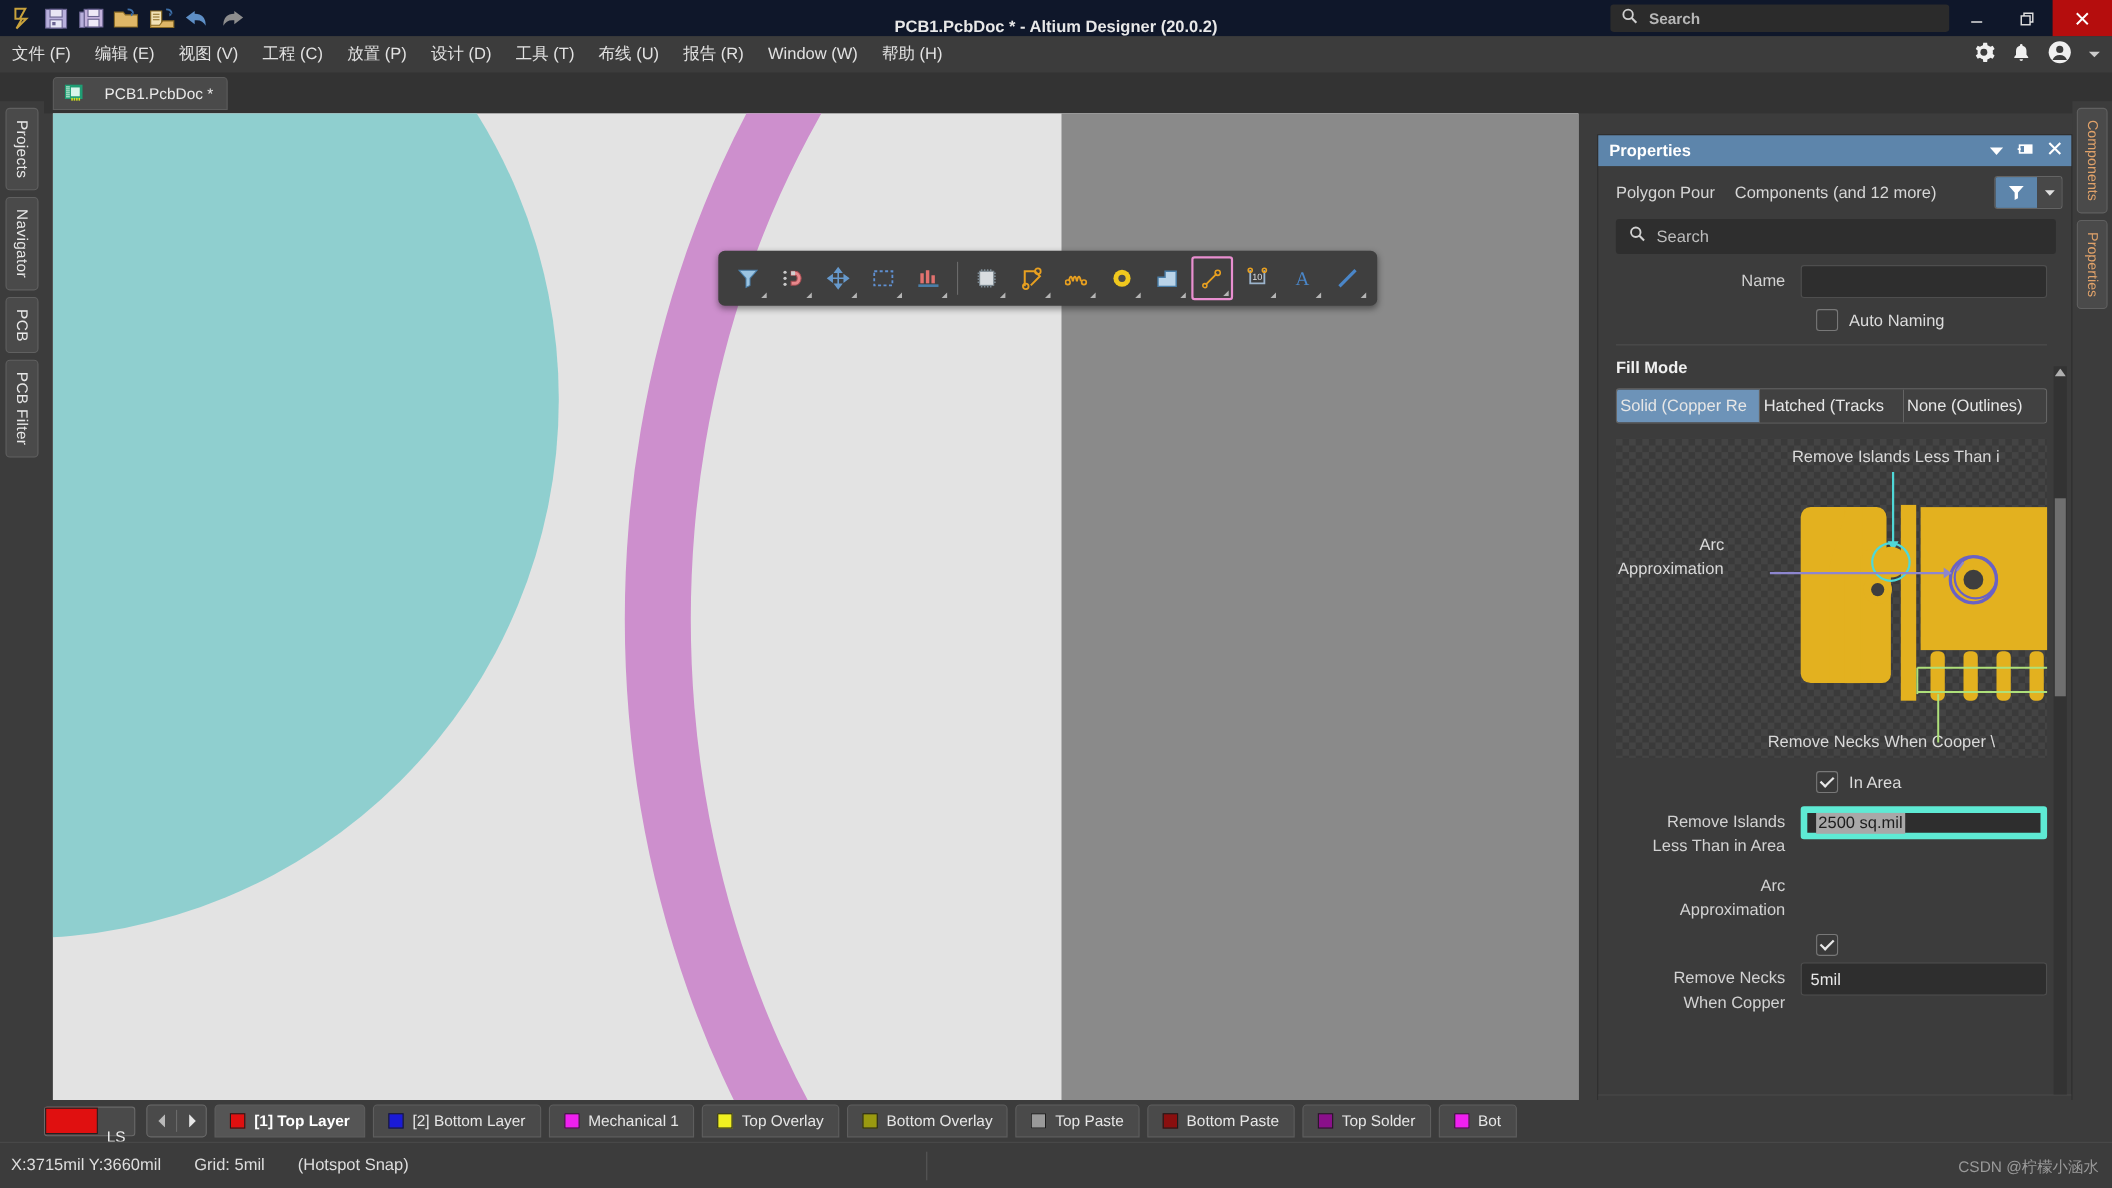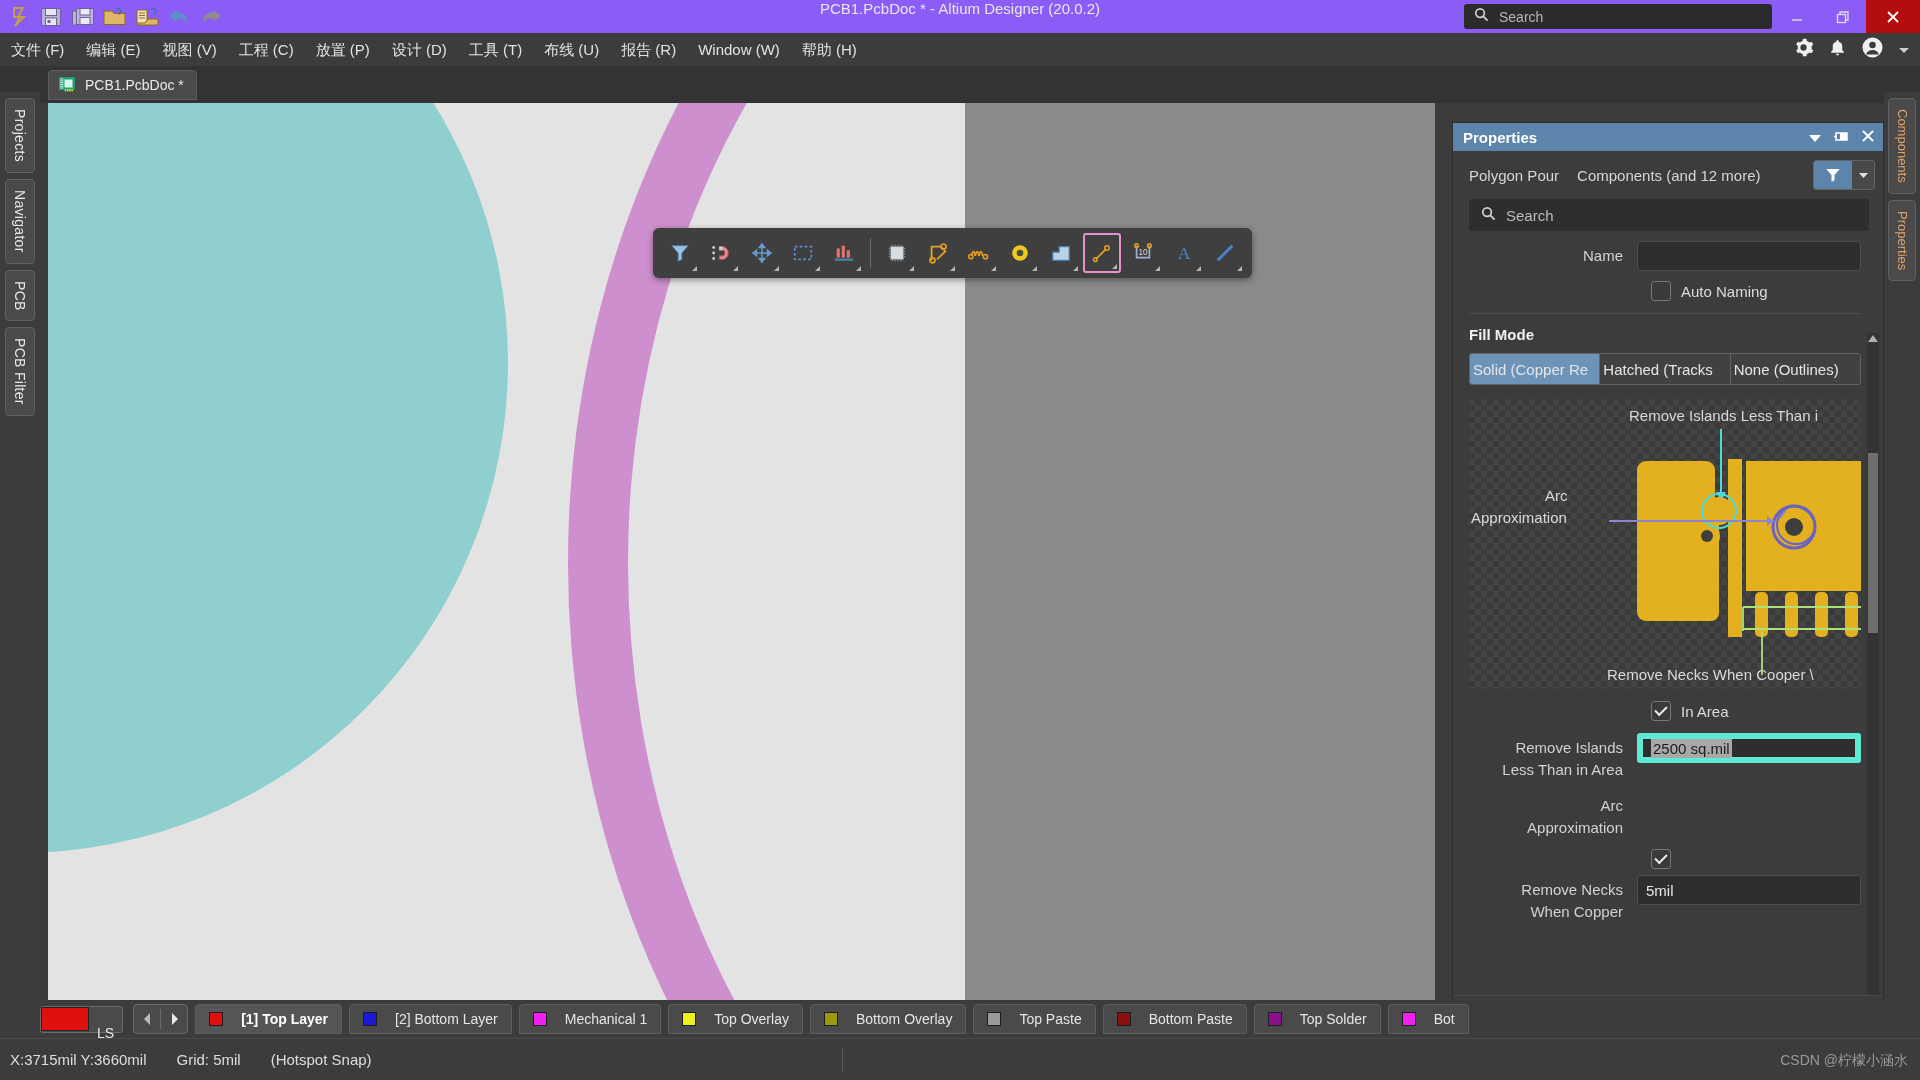--- a/index.html
+++ b/index.html
@@ -9,21 +9,21 @@
     background: #3c3c3c;
     font-family: "Liberation Sans", sans-serif;
     color: #dcdcdc;
     -webkit-font-smoothing: antialiased;
   }
   .app { position: relative; width: 1920px; height: 1080px; }
 
   
   .titlebar {
     position: absolute; top: 0; left: 0; width: 1920px; height: 33px;
-    background: #8b5cf6; display: flex; align-items: flex-start;
+    background: #0f172a; display: flex; align-items: flex-end; font-weight: bold;
   }
   .qa-toolbar { display: flex; align-items: center; gap: 2px; padding-left: 4px; height: 33px; }
   .qa-btn {
     width: 30px; height: 28px; display: flex; align-items: center; justify-content: center;
   }
   .title-text {
     position: absolute; left: 0; width: 1920px; text-align: center;
     font-size: 15px; color: #e8e8e8; pointer-events: none;
   }
   .title-search {
@@ -45,21 +45,21 @@
   .menu-right { position: absolute; right: 10px; top: 0; height: 33px; display: flex; align-items: center; gap: 14px; }
 
   
   .tabstrip {
     position: absolute; top: 66px; left: 0; width: 1920px; height: 37px;
     background: #333333;
   }
   .doctab {
     position: absolute; left: 48px; top: 4px; height: 30px;
     background: #4a4a4a; border: 1px solid #5c5c5c; border-radius: 4px 4px 0 0;
-    display: flex; align-items: center; gap: 8px; padding: 0 12px 0 8px;
+    display: flex; align-items: center; gap: 18px; padding: 0 12px 0 8px;
     font-size: 14px; color: #eaeaea;
   }
 
   
   .leftrail {
     position: absolute; top: 92px; left: 0; width: 40px; height: 930px;
     background: #3c3c3c; padding-top: 6px;
   }
   .rail-tab {
     width: 30px; margin: 0 auto 6px auto;
@@ -238,21 +238,21 @@
   }
   .ls-box {
     display: flex; align-items: center; background: #4a4a4a;
     border: 1px solid #6a6a6a; border-radius: 3px; height: 27px;
   }
   .ls-box .ls-txt { padding: 0 8px; font-size: 14px; color: #eaeaea; margin-top: 28px; }
   .navbtns { display: flex; margin-left: 8px; background: #4a4a4a; border: 1px solid #6a6a6a; border-radius: 4px; height: 30px; }
   .navbtn { width: 26px; display: flex; align-items: center; justify-content: center; }
   .navsep { width: 1px; background: #6a6a6a; margin: 4px 0; }
   .ltab {
-    display: flex; align-items: center; gap: 18px; height: 30px;
+    display: flex; align-items: center; gap: 8px; height: 30px;
     padding: 0 13px; background: #4a4a4a; border: 1px solid #5e5e5e;
     border-radius: 4px 4px 0 0; font-size: 14px; color: #e6e6e6; margin-left: 5px;
     white-space: nowrap;
     justify-content: center;
   }
   .ltab.sel { background: #555555; font-weight: bold; color: #fff; }
   .lsq { width: 14px; height: 14px; border: 1px solid #1d1d1d; }
 
   
   .statusbar {

